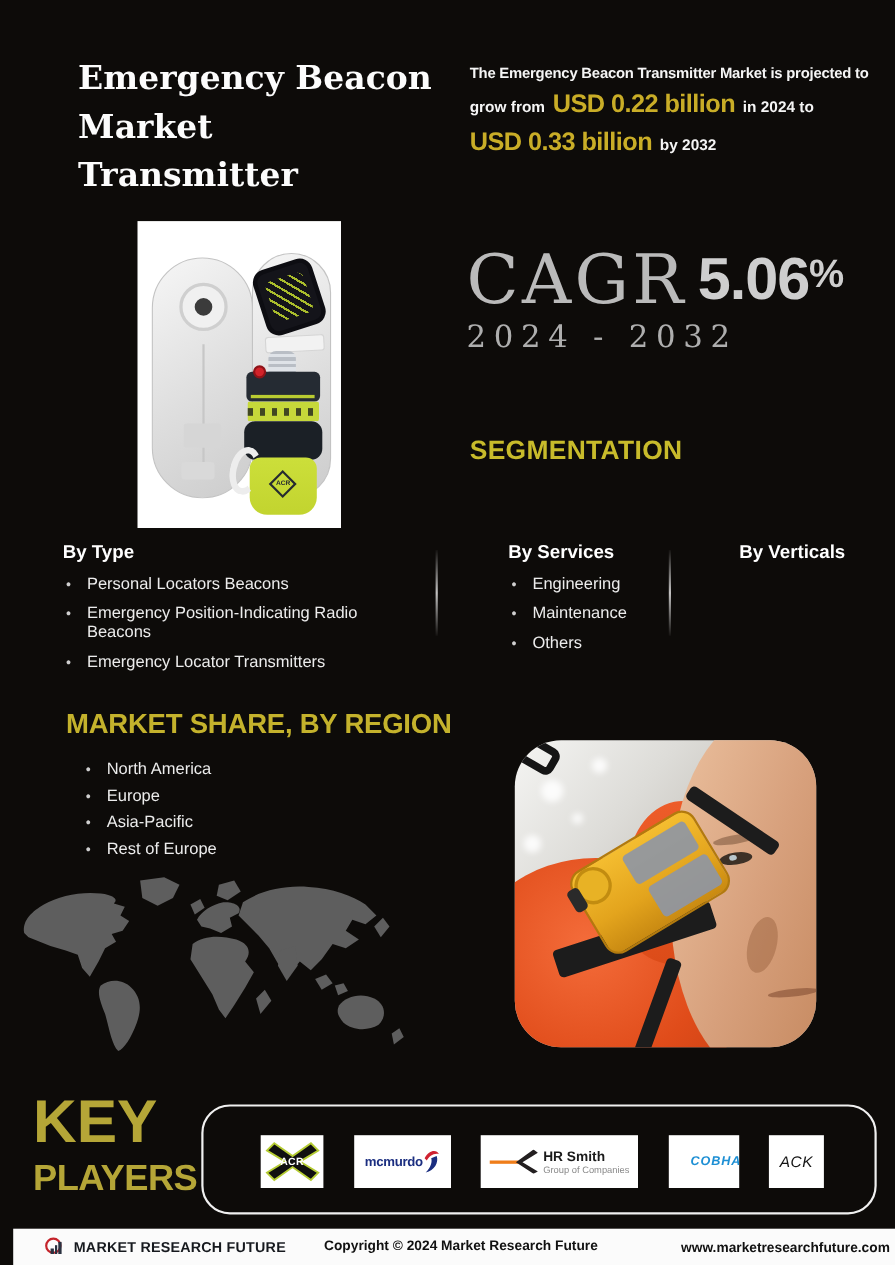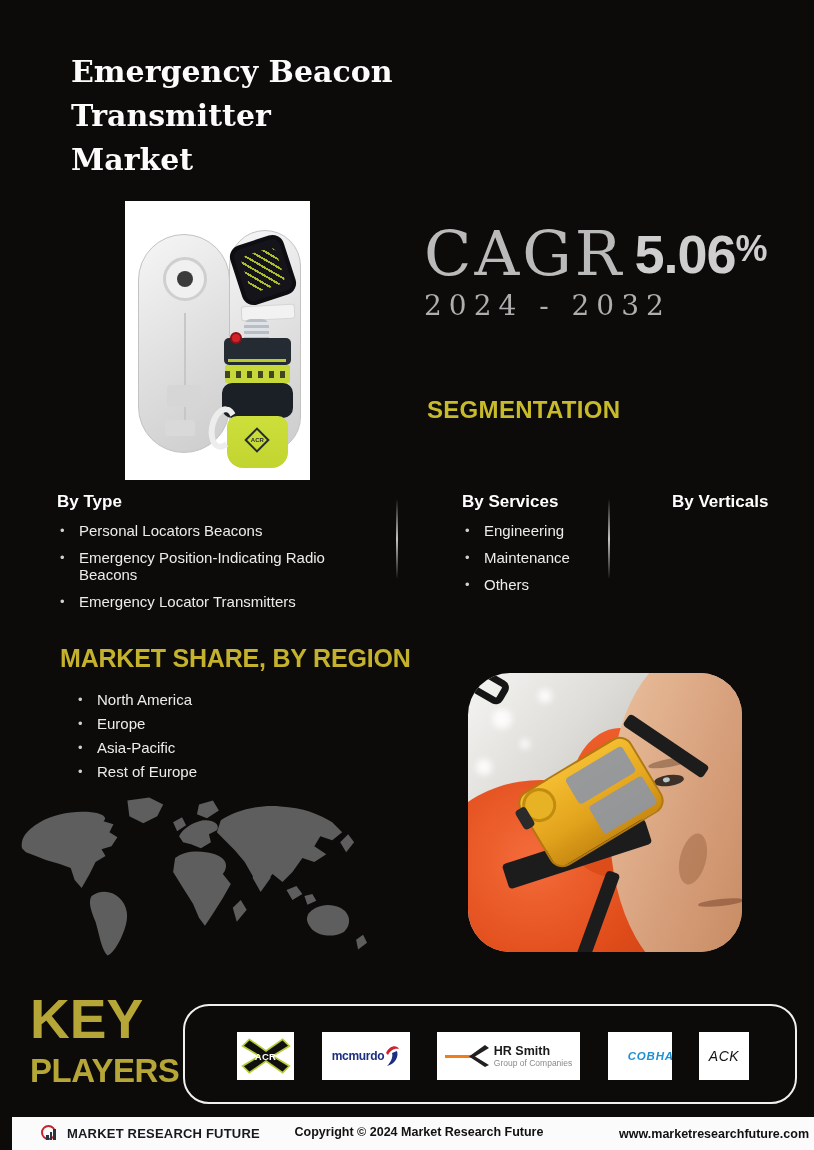--- a/index.html
+++ b/index.html
@@ -183,24 +183,36 @@
     align-items:center; font-size:12.5px; font-weight:700; color:#111;
     text-decoration:none; cursor:pointer; }
 </style>
 </head>
 <body>
 
 <div class="canvas">
 
   <div class="abs main-title">
     <div>Emergency Beacon</div>
+    <div>Market</div>
     <div>Transmitter</div>
-    <div>Market</div>
-  </div>
-
+  </div>
+
+  <div class="abs projection">
+    <div class="proj-line1">The Emergency Beacon Transmitter Market is projected to</div>
+    <div class="proj-row">
+      <span class="proj-small">grow from</span>
+      <span class="proj-value">USD 0.22 billion</span>
+      <span class="proj-small">in 2024 to</span>
+    </div>
+    <div class="proj-row">
+      <span class="proj-value">USD 0.33 billion</span>
+      <span class="proj-small">by 2032</span>
+    </div>
+  </div>
 
   <div class="abs product-photo">
     <div class="shell shell-left">
       <div class="speaker-ring">
         <div class="speaker-core"></div>
       </div>
       <div class="shell-line"></div>
       <div class="shell-slot"></div>
       <div class="shell-slot2"></div>
     </div>

